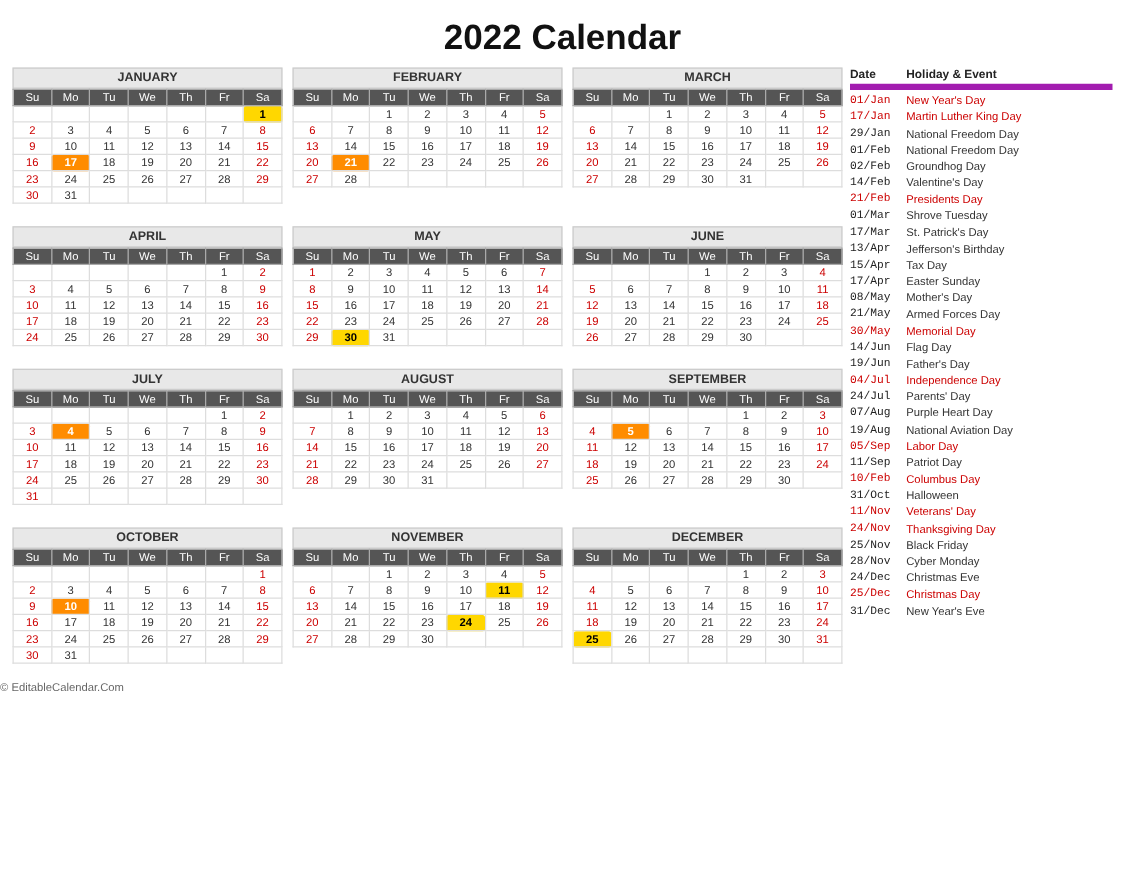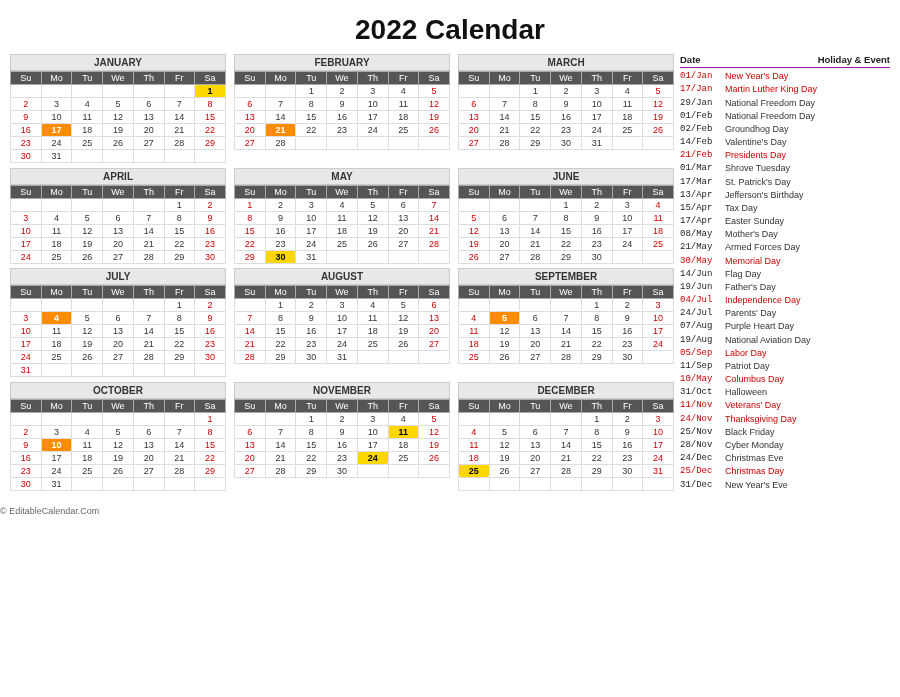--- a/index.html
+++ b/index.html
@@ -20,21 +20,21 @@
     }
     .main-container {
       display: flex;
       padding: 0 10px 10px 10px;
       gap: 6px;
     }
     .calendars-section {
       flex: 1;
       display: grid;
       grid-template-columns: repeat(3, 1fr);
-      gap: 4px 8px;
+      gap: 18px 8px;
     }
     .month-block {}
     .month-title {
       text-align: center;
       font-weight: bold;
       font-size: 10px;
       color: #333;
       background: #e8e8e8;
       padding: 2px 0;
       border: 1px solid #ccc;
@@ -74,24 +74,23 @@
       color: #fff;
       font-weight: bold;
       border-radius: 2px;
     }
     .side-panel {
       width: 210px;
       font-size: 9.5px;
     }
     .side-header {
       display: flex;
-      border-bottom: 1px solid #a21caf;
+      border-bottom: 5px solid #a21caf;
       margin-bottom: 2px;
       padding-bottom: 2px;
-      justify-content: space-between;
     }
     .side-header-date {
       width: 45px;
       font-weight: bold;
       font-size: 9.5px;
     }
     .side-header-event {
       font-weight: bold;
       font-size: 9.5px;
     }
@@ -1014,21 +1013,21 @@
         </div>
         <div class="side-row">
           <span class="side-date red">05/Sep</span>
           <span class="side-event red">Labor Day</span>
         </div>
         <div class="side-row">
           <span class="side-date">11/Sep</span>
           <span class="side-event">Patriot Day</span>
         </div>
         <div class="side-row">
-          <span class="side-date red">10/May</span>
+          <span class="side-date red">10/Feb</span>
           <span class="side-event red">Columbus Day</span>
         </div>
         <div class="side-row">
           <span class="side-date">31/Oct</span>
           <span class="side-event">Halloween</span>
         </div>
         <div class="side-row">
           <span class="side-date red">11/Nov</span>
           <span class="side-event red">Veterans' Day</span>
         </div>

